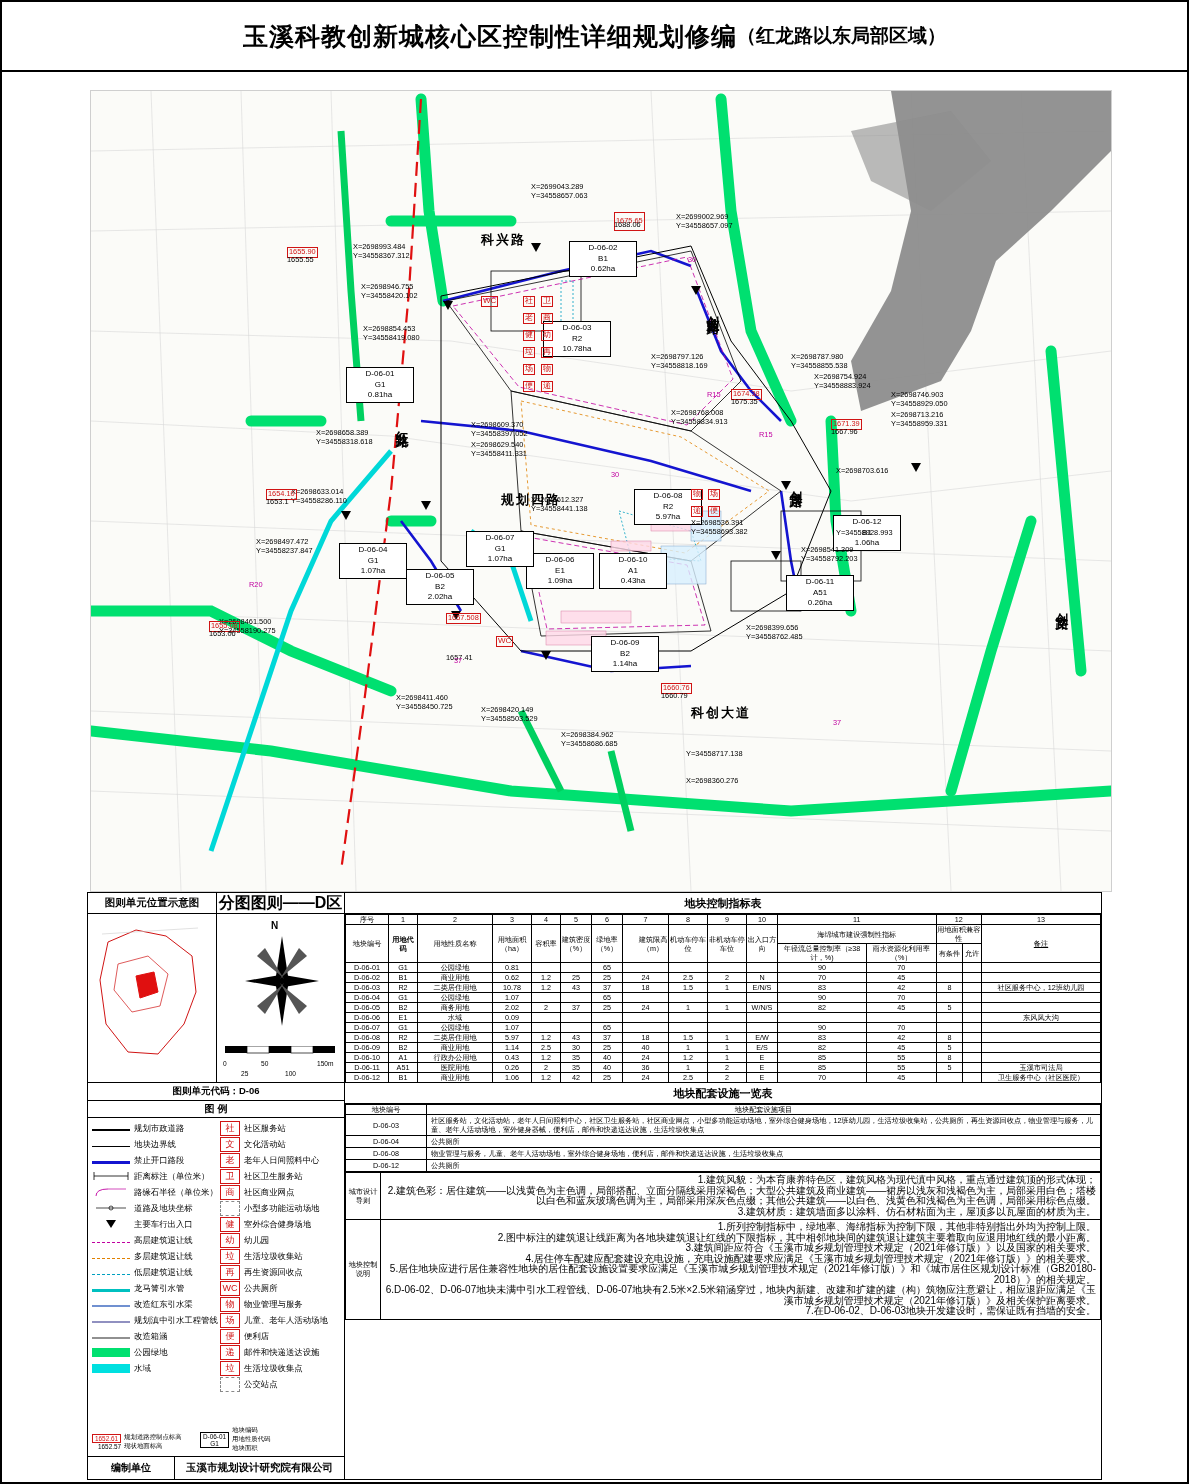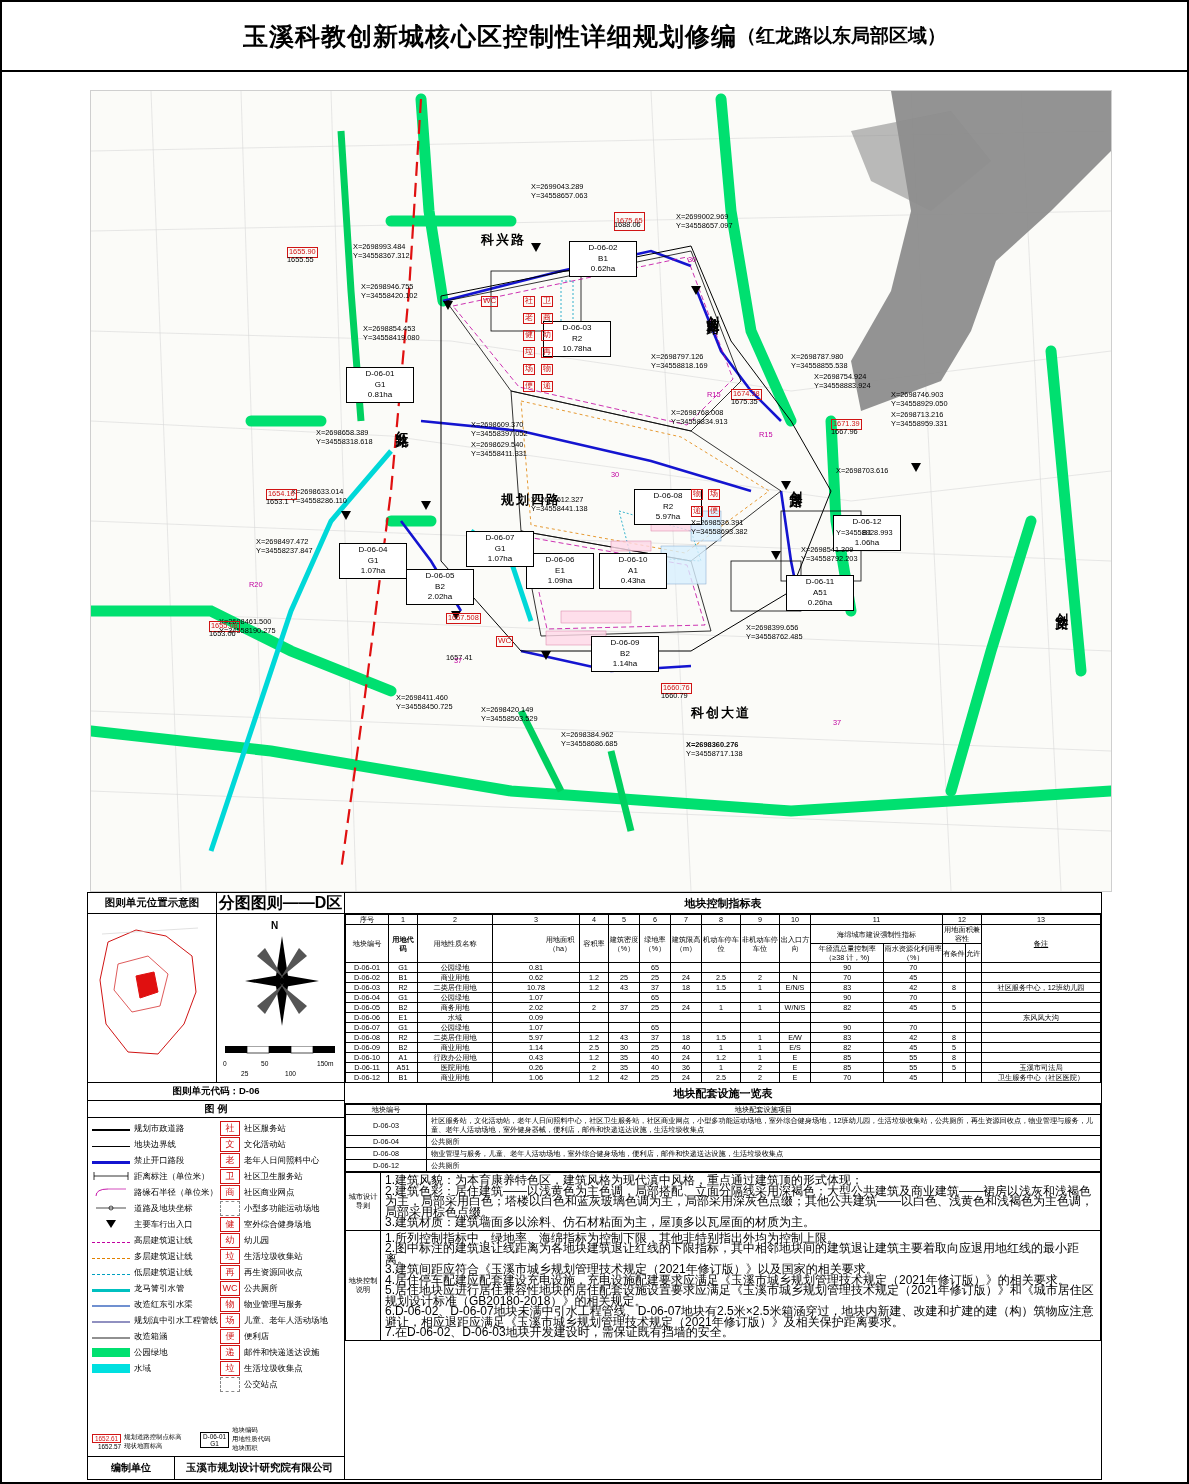--- a/index.html
+++ b/index.html
@@ -21,21 +21,21 @@
   .bottom{position:absolute;left:0;top:890px;width:1185px;height:590px;}
   .panel-left{position:absolute;left:85px;top:0;width:258px;height:588px;border:1px solid #000;box-sizing:border-box;}
   .panel-right{position:absolute;left:343px;top:0;width:757px;height:588px;border:1px solid #000;border-left:none;box-sizing:border-box;}
   .ph{height:20px;border-bottom:1px solid #000;display:flex;align-items:center;justify-content:center;font-size:11px;font-weight:bold;}
   table.tbl{border-collapse:collapse;width:100%;}
   table.tbl td,table.tbl th{border:1px solid #000;font-size:7.2px;text-align:center;padding:0;line-height:9px;}
   .small{font-size:6.4px;line-height:7.6px;}
   .legend-item{display:flex;align-items:center;height:16px;font-size:8.4px;}
   .legend-item .sw{width:38px;height:10px;margin-right:4px;flex:0 0 38px;position:relative;}
   .legend-item .ic{width:18px;height:13px;margin-right:4px;flex:0 0 18px;display:flex;align-items:center;justify-content:center;font-size:9px;color:#d01414;border:1px solid #d01414;}
-  .note{font-size:12px;line-height:10.5px;text-align:left;}
+  .note{font-size:10px;line-height:10.5px;text-align:right;}
 </style>
 </head>
 <body>
 
 <div class="page">
 
   <div class="title-bar">
     <span class="t">玉溪科教创新城核心区控制性详细规划修编</span>
     <span class="t2">（红龙路以东局部区域）</span>
   </div>
@@ -265,21 +265,21 @@
         <div class="lbl" style="left: 655px; top: 533px;">X=2698399.656</div>
         <div class="lbl" style="left: 655px; top: 542px;">Y=34558762.485</div>
         <div class="lbl" style="left: 128px; top: 527px;">X=2698461.500</div>
         <div class="lbl" style="left: 128px; top: 536px;">Y=34558190.275</div>
         <div class="lbl" style="left: 305px; top: 603px;">X=2698411.460</div>
         <div class="lbl" style="left: 305px; top: 612px;">Y=34558450.725</div>
         <div class="lbl" style="left: 390px; top: 615px;">X=2698420.149</div>
         <div class="lbl" style="left: 390px; top: 624px;">Y=34558503.529</div>
         <div class="lbl" style="left: 470px; top: 640px;">X=2698384.962</div>
         <div class="lbl" style="left: 470px; top: 649px;">Y=34558686.685</div>
-        <div class="lbl" style="left: 595px; top: 650px; font-weight: bold;">X=2698360.276</div>
+        <div class="lbl" style="left: 595px; top: 686px;">X=2698360.276</div>
         <div class="lbl" style="left: 595px; top: 659px;">Y=34558717.138</div>
       </div>
     <div id="elev-holder">
         <div class="lbl red" style="left: 523px; top: 121px; border: 1px solid rgb(208, 20, 20); padding: 4px 1px;">1675.65</div>
         <div class="lbl" style="left: 523px; top: 130px;">1688.06</div>
         <div class="lbl red" style="left: 196px; top: 156px; border: 1px solid rgb(208, 20, 20); padding: 0px 1px;">1655.90</div>
         <div class="lbl" style="left: 196px; top: 165px;">1655.55</div>
         <div class="lbl red" style="left: 640px; top: 298px; border: 1px solid rgb(208, 20, 20); padding: 0px 1px;">1674.38</div>
         <div class="lbl" style="left: 640px; top: 307px;">1675.35</div>
         <div class="lbl red" style="left: 740px; top: 328px; border: 1px solid rgb(208, 20, 20); padding: 0px 1px;">1671.39</div>
@@ -568,25 +568,25 @@
               <td>9</td>
               <td>10</td>
               <td colspan="2">11</td>
               <td colspan="2">12</td>
               <td>13</td>
             </tr>
             <tr>
               <td rowspan="2" style="width: 42px;">地块编号</td>
               <td rowspan="2" style="width: 28px; font-weight: bold;">用地代码</td>
               <td rowspan="2" style="width: 74px;">用地性质名称</td>
-              <td rowspan="2" style="width: 38px; padding-left: 48px;">用地面积（ha）</td>
+              <td rowspan="2" style="width: 38px;">用地面积（ha）</td>
               <td rowspan="2" style="width: 28px;">容积率</td>
               <td rowspan="2" style="width: 30px;">建筑密度（%）</td>
               <td rowspan="2" style="width: 30px;">绿地率（%）</td>
-              <td rowspan="2" style="width: 30px;">建筑限高（m）</td>
+              <td rowspan="2" style="width: 30px; padding-left: 15px;">建筑限高（m）</td>
               <td rowspan="2" style="width: 38px;">机动车停车位</td>
               <td rowspan="2" style="width: 38px;">非机动车停车位</td>
               <td rowspan="2" style="width: 30px;">出入口方向</td>
               <td colspan="2">海绵城市建设强制性指标</td>
               <td colspan="2">用地面积兼容性</td>
               <td rowspan="2" style="width: 118px; text-decoration: underline;">备注</td>
             </tr>
             <tr>
               <td>年径流总量控制率（≥38 计，%)</td>
               <td>雨水资源化利用率（%）</td>

